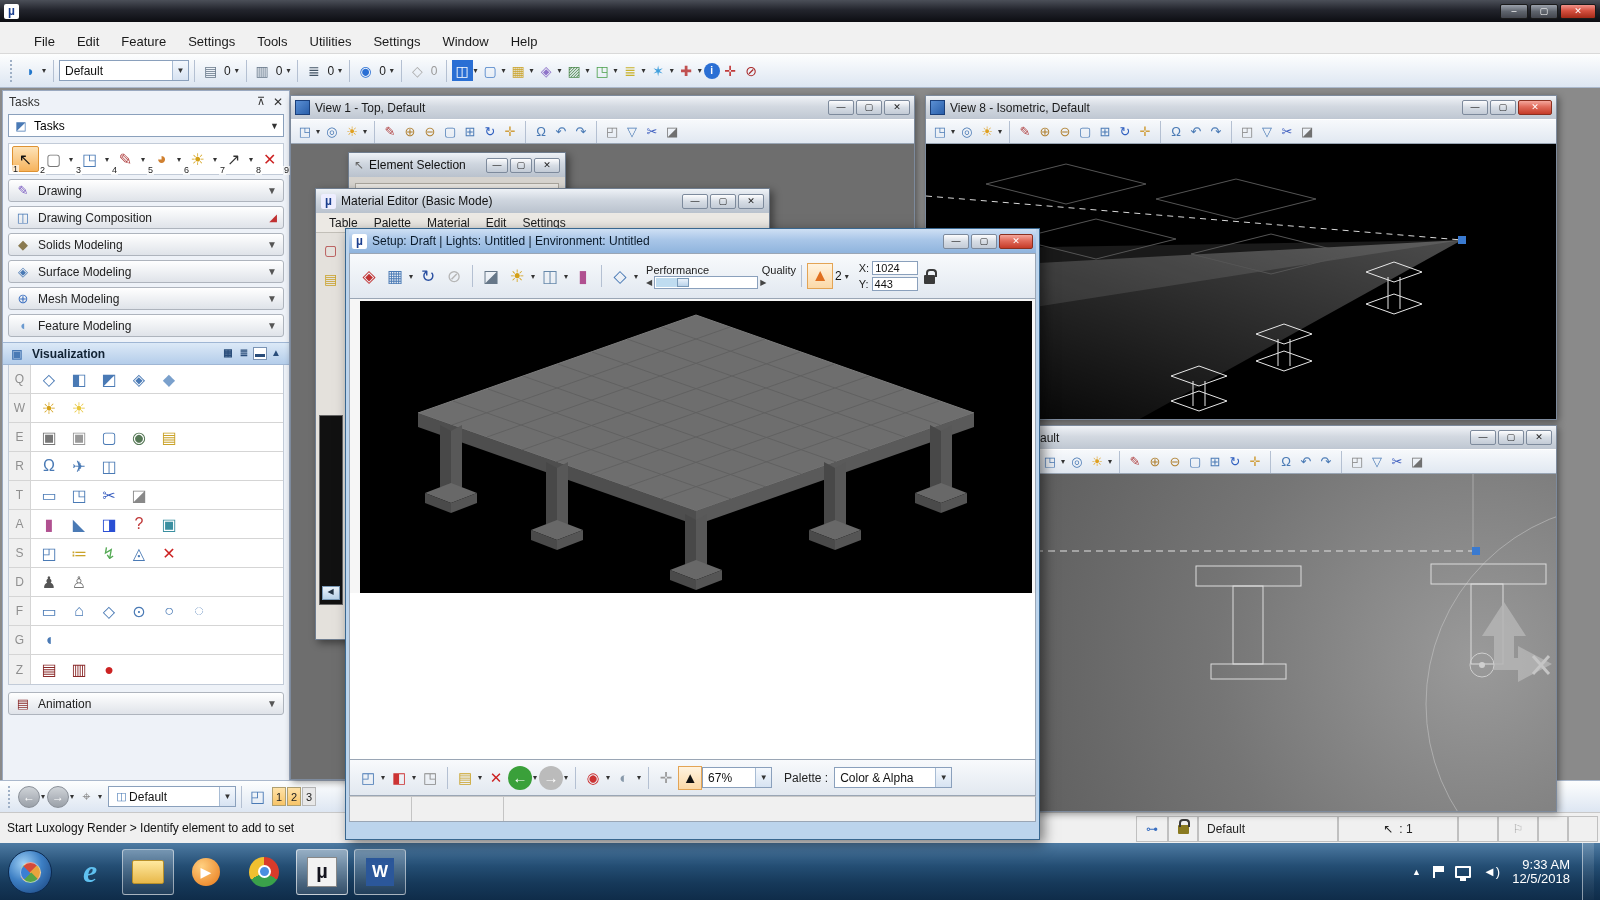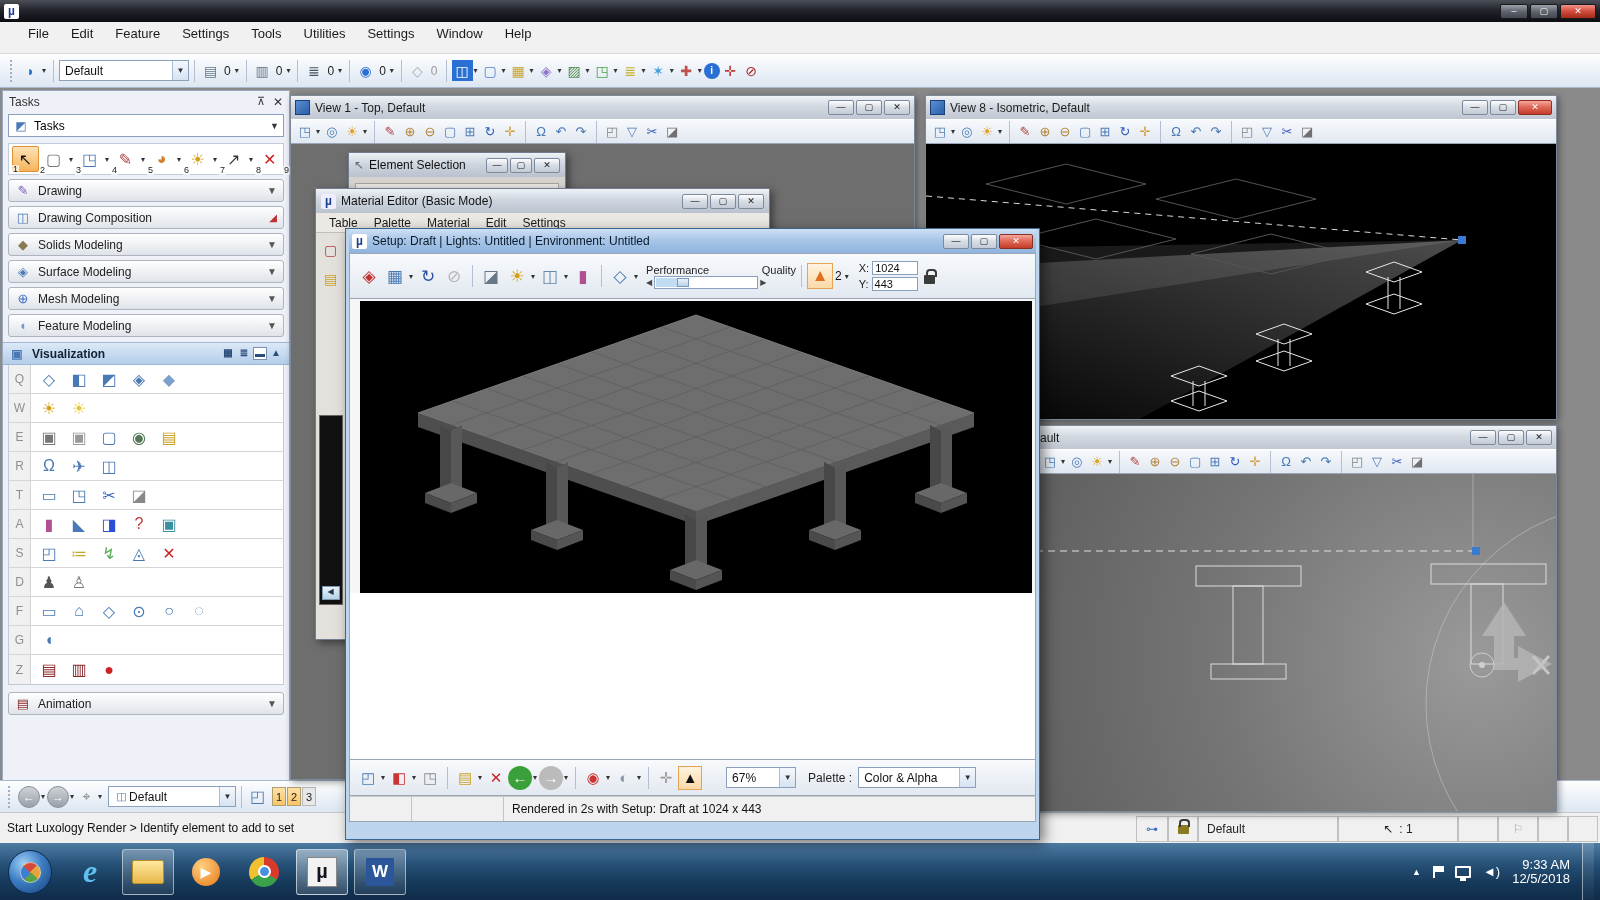--- a/index.html
+++ b/index.html
@@ -14,21 +14,21 @@
   .app-title { margin-left:5px; font-size:12px; text-shadow:0 1px 2px #000; }
   .ustn-mini { width:15px; height:15px; background:#fff; border-radius:2px; color:#1b3f8f;
     font-weight:bold; font-size:12px; line-height:14px; text-align:center; }
   .mbtns { margin-left:auto; display:flex; gap:2px; }
   .mb { width:28px; height:15px; border:1px solid #1a1a1a; border-radius:2px;
     background:linear-gradient(#9ba1ab,#5f646d 50%,#43464e); color:#fff; font-size:9px;
     line-height:12px; text-align:center; }
   .mb.close { background:linear-gradient(#f0928a,#d5503f 45%,#a32a18); width:36px; }
 
   .menubar { position:absolute; left:0; top:22px; width:1600px; height:32px; background:#f1f1f1;
-    border-bottom:1px solid #d9d9d9; display:flex; align-items:flex-start; padding-left:18px; gap:2px; }
+    border-bottom:1px solid #d9d9d9; display:flex; align-items:flex-end; padding-left:24px; gap:2px; }
   .mitem { padding:4px 10px; color:#1a1a1a; font-size:13px; }
 
   .toolbar { position:absolute; left:0; top:54px; width:1600px; height:34px;
     background:linear-gradient(#fdfefe,#dde6f2); border-bottom:1px solid #aab8cc;
     display:flex; align-items:center; padding-left:10px; }
   .tsep { width:1px; height:22px; background:#b4c0d2; margin:0 5px; flex:none; }
   .grip { width:4px; height:22px; border-left:2px dotted #9fb0c6; margin-right:6px; flex:none; }
 
   .icn { position:relative; display:inline-flex; align-items:center; justify-content:center;
     width:21px; height:21px; font-size:14px; flex:none; cursor:default; }
@@ -816,34 +816,33 @@
           <span class="dd">▾</span>
           <span class="tsep"></span>
           <span class="icn" style="color: rgb(204, 51, 51);">◉</span>
           <span class="dd">▾</span>
           <span class="icn" style="color: rgb(136, 153, 170);">◐</span>
           <span class="dd">▾</span>
           <span class="tsep"></span>
           <span class="icn" style="color: rgb(153, 153, 153);">✛</span>
           <span class="icn boxed" style="color: rgb(17, 17, 17);">▲</span>
         </span>
-      <span class="combo" style="width:70px;margin-left:24px">
+      <span class="combo" style="width:70px;margin-left:0">
         <span>67%</span>
         <span class="carr">▼</span>
       </span>
       <span style="margin-left:12px;font-size:12px;color:#222">Palette :</span>
       <span class="combo" style="width:118px;margin-left:6px">
         <span>Color &amp; Alpha</span>
         <span class="carr">▼</span>
       </span>
     </div>
     <div class="lux-status">
       <span class="lux-cell" style="width:62px"></span>
       <span class="lux-cell" style="width:92px"></span>
-      <span class="lux-cell" style="flex:1;border-right:none">Rendered in 2s with Setup: Draft at 1024 x 443</span>
     </div>
   </div>
 
   <div class="taskbar">
     <div class="orb">
         <span class="flag"></span>
       </div>
     <div class="tbtn">
         <span style="color:#5fc1f0;font-family:'Liberation Serif',serif;font-style:italic;font-weight:bold;font-size:32px">e</span>
       </div>

